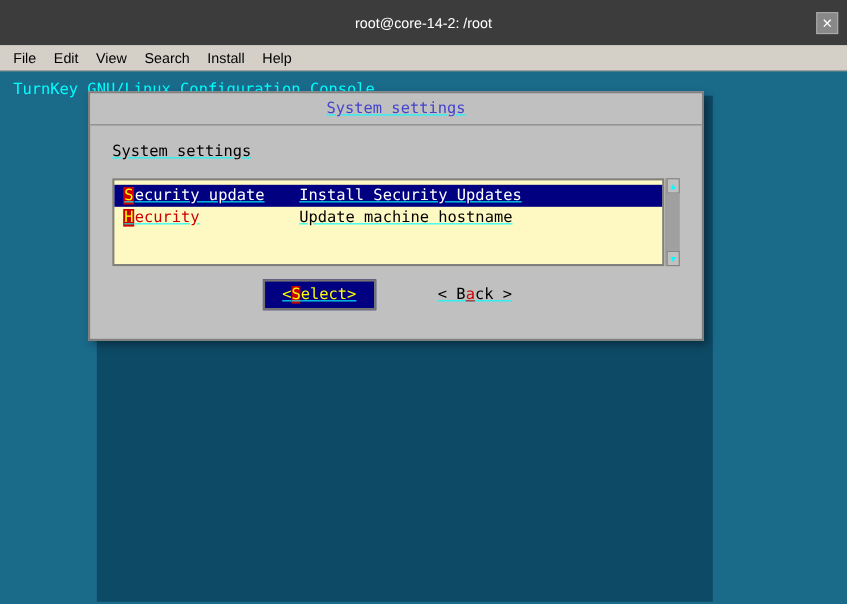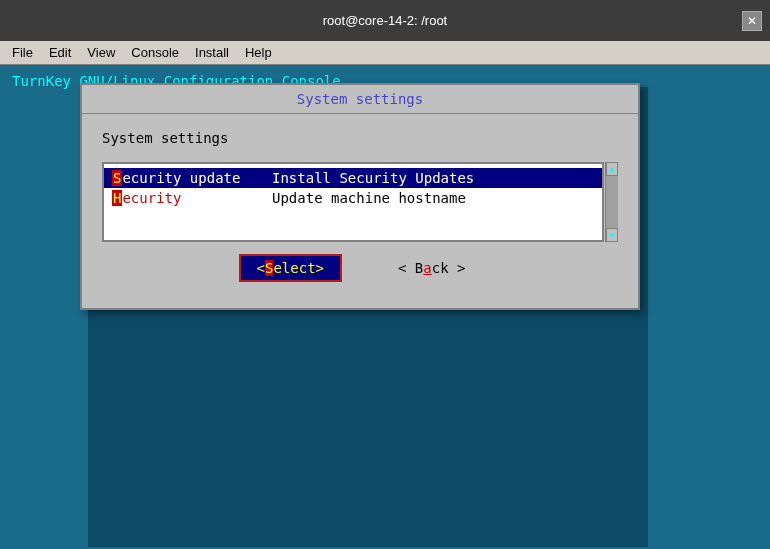--- a/index.html
+++ b/index.html
@@ -103,21 +103,21 @@
     .dialog-subtitle {
       font-family: monospace;
       font-size: 14px;
       color: #000;
       margin-bottom: 16px;
     }
 
     
     .menu-list-container {
       border: 2px solid #808080;
-      background: #ffffff;
+      background: #fef9c3;
       padding: 4px 0;
       min-height: 80px;
     }
 
     .menu-list-item {
       display: flex;
       align-items: flex-start;
       padding: 2px 8px;
       cursor: pointer;
       font-family: monospace;
@@ -185,21 +185,21 @@
       font-size: 14px;
       padding: 4px 16px;
       cursor: pointer;
       border: none;
       background: transparent;
     }
 
     .btn-select {
       background: #000080;
       color: #ffff00;
-      border: 2px solid #b91c1c;
+      border: 2px solid #737373;
     }
 
     .btn-select .btn-s {
       background: #cc0000;
       color: #ffff00;
     }
 
     .btn-back {
       color: #000;
       border: none;
@@ -262,31 +262,31 @@
 <div class="title-bar">
   <div style="width:20px"></div>
   <div class="title-bar-title">root@core-14-2: /root</div>
   <div class="title-bar-close">✕</div>
 </div>
 
 <div class="menu-bar">
   <div class="menu-item">File</div>
   <div class="menu-item">Edit</div>
   <div class="menu-item">View</div>
-  <div class="menu-item">Console</div>
+  <div class="menu-item">Search</div>
   <div class="menu-item">Install</div>
   <div class="menu-item">Help</div>
 </div>
 
 <div class="terminal-area">
   <div class="terminal-header">TurnKey GNU/Linux Configuration Console</div>
 
   <div class="shadow-panel"></div>
 
-  <div class="dialog" style="z-index:1;">
+  <div class="dialog" style="z-index:1;text-decoration:underline;">
     <div class="dialog-title">System settings</div>
 
     <div class="dialog-body">
       <div class="dialog-subtitle">System settings</div>
 
       <div class="dialog-inner">
         <div class="menu-list-container">
 
           <div class="menu-list-item selected">
             <div class="item-label">

